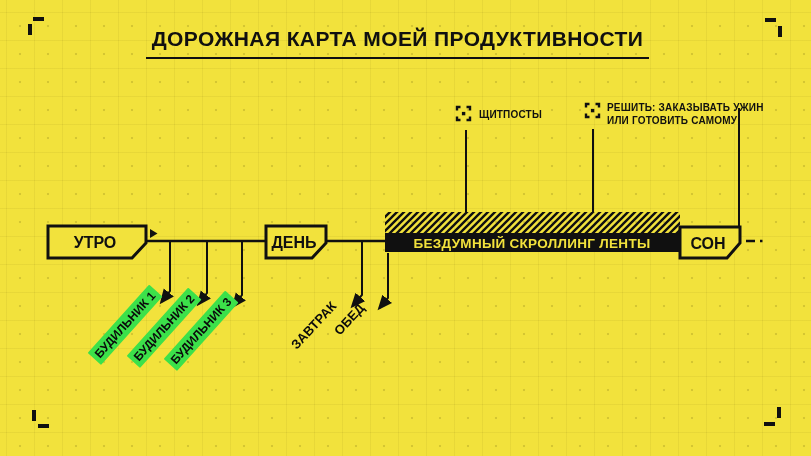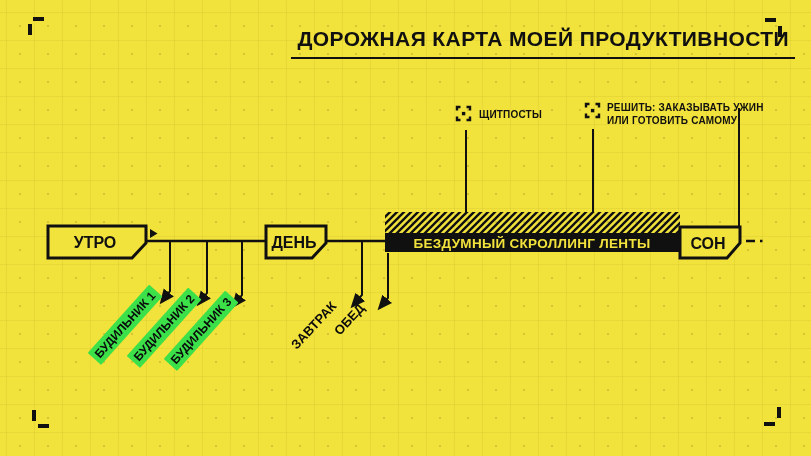--- a/index.html
+++ b/index.html
@@ -9,21 +9,21 @@
     width:811px;height:456px;
     overflow:hidden;
     background-color:#F2E23C;
     background-image:
       radial-gradient(circle, rgba(60,50,0,0.16) 1px, transparent 1.6px),
       linear-gradient(rgba(60,50,0,0.06) 1px, transparent 1px),
       linear-gradient(90deg, rgba(60,50,0,0.06) 1px, transparent 1px);
     background-size:28px 28px,28px 28px,28px 28px;
     background-position:6px 12px,6px 12px,6px 12px;
   }
-  .title-wrap{position:absolute;top:27px;left:0;right:16px;text-align:right;}
+  .title-wrap{position:absolute;top:27px;left:0;right:16px;text-align:center;}
   .title-wrap .title{
     display:inline-block;
     font-weight:bold;font-size:21px;letter-spacing:0.4px;color:#101010;
     border-bottom:2.5px solid #101010;padding:0 6px 6px 6px;
     white-space:nowrap;
   }
   .corner{position:absolute;}
   .dash{position:absolute;background:#101010;}
   .tag{
     position:absolute;

